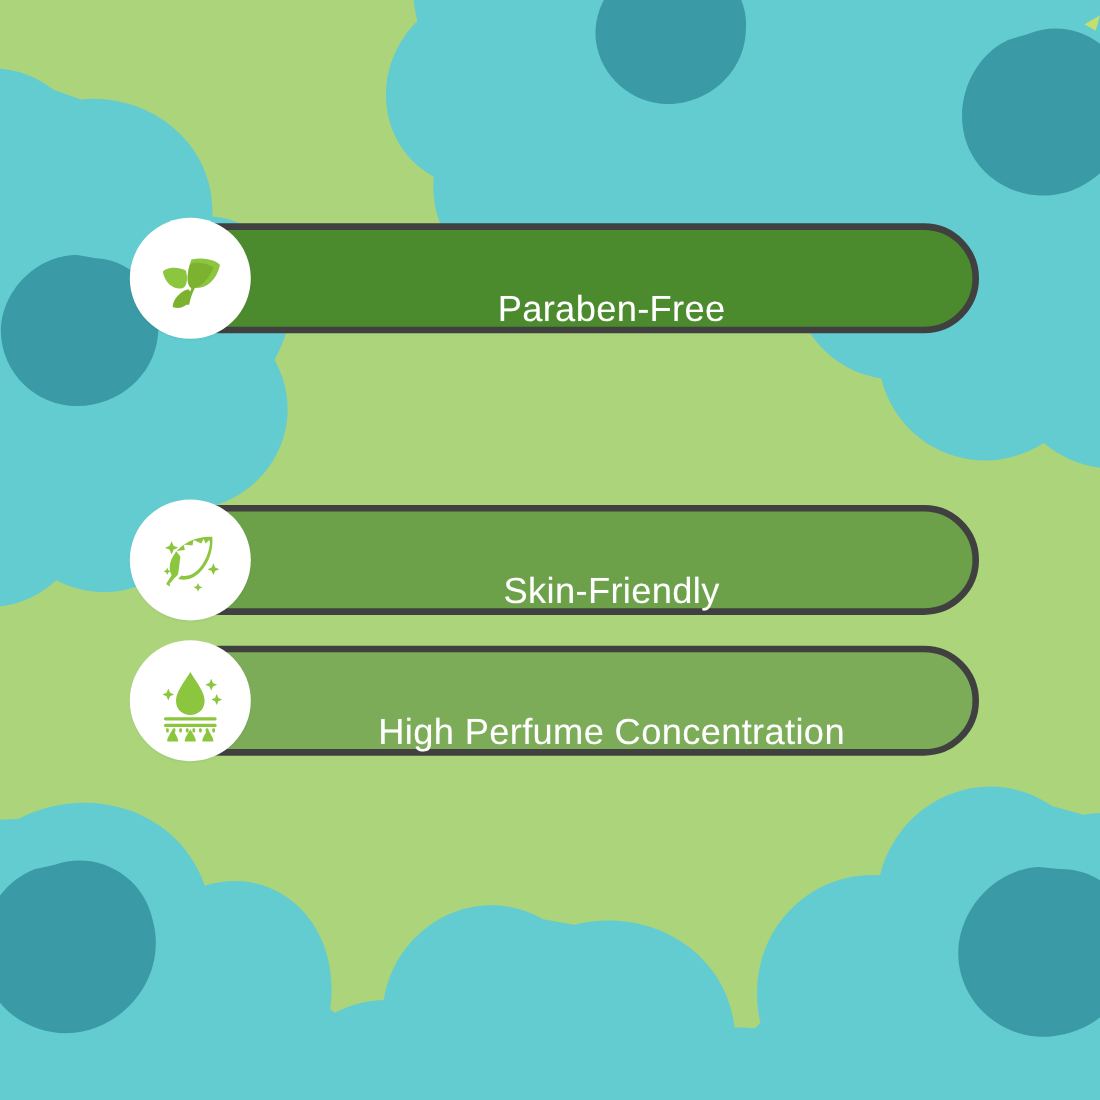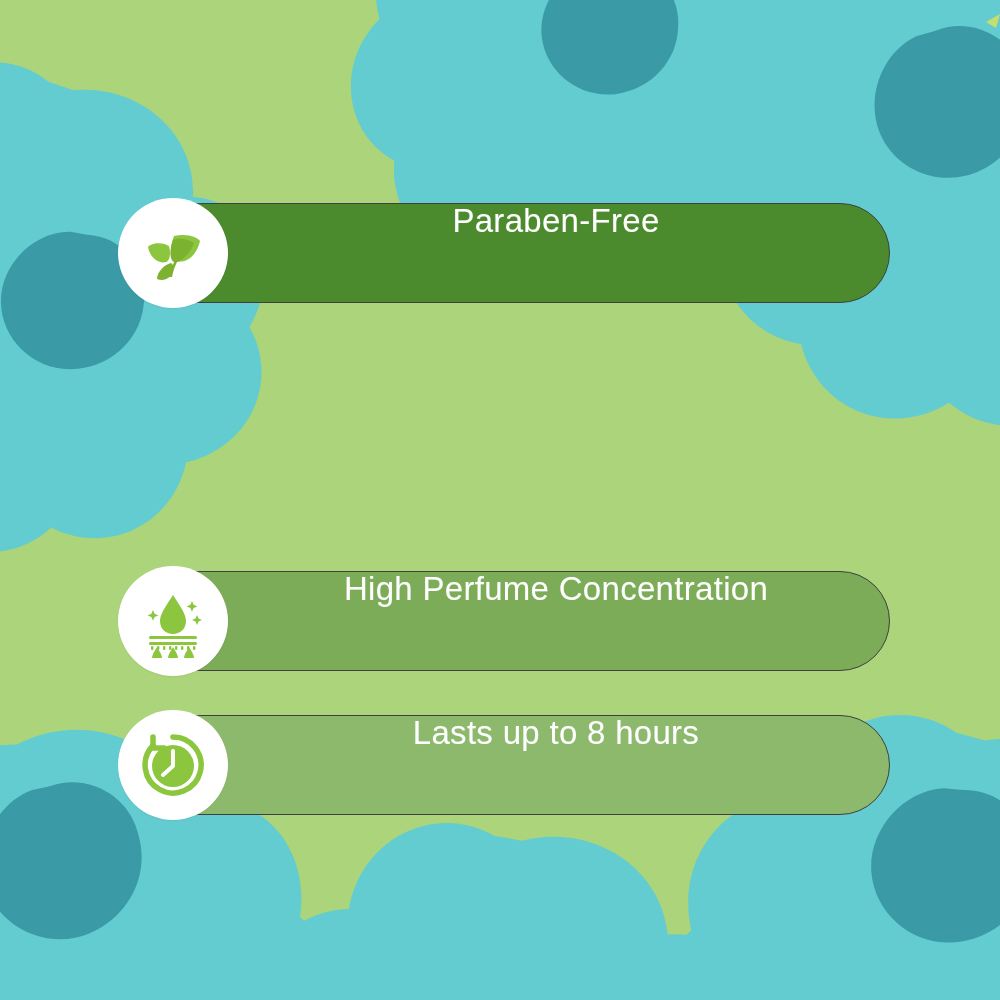--- a/index.html
+++ b/index.html
@@ -12,23 +12,23 @@
 
   
   .bg-layer{position:absolute;inset:0;width:1000px;height:1000px;pointer-events:none;}
 
   
   .pill-list{position:absolute;left:0;top:0;width:1000px;height:1000px;}
   .pill-row{position:absolute;left:118px;width:772px;height:100px;}
   .pill-bar{
     position:absolute;left:32px;top:0;width:740px;height:100px;
     border-radius:50px;
-    border:1px solid #404040;
+    border:6px solid #404040;
     box-sizing:border-box;
-    display:flex;align-items:flex-start;justify-content:center;
+    display:flex;align-items:flex-end;justify-content:center;
   }
   .pill-label{
     color:#ffffff;
     font-size:33px;
     font-weight:300;
     letter-spacing:.3px;
     line-height:1;
     text-align:center;
     padding-left:90px;
     padding-right:18px;
@@ -118,22 +118,43 @@
             <path d="M38,20 C52,17 62,22 64,25 C60,42 48,48 39,45 C34,43 33,33 38,20 Z"></path>
             <path d="M37,24 C33,36 34,44 38,46 C36,52 34,56 33,61 L36,61 C37,55 39,50 41,46 C47,44 55,37 58,27 C50,22 42,22 37,24 Z" fill="#7CB230"></path>
             <path d="M33,30 C24,25 14,28 12,31 C14,42 23,48 30,46 C34,45 35,37 33,30 Z"></path>
             <path d="M35,47 C28,49 21,56 21,63 C28,66 35,62 37,55 C38,51 37,48 35,47 Z" fill="#7CB230"></path>
           </g>
         </svg>
       </div>
     </div>
 
 
+    <div class="pill-row" style="top:459px">
+      <div class="pill-bar" style="background:#6CA14A">
+        <span class="pill-label">Skin-Friendly</span>
+      </div>
+      <div class="pill-badge">
+        <svg width="74" height="74" viewBox="0 0 74 74">
+          <g fill="#8CC63F">
+            <path d="M57,16 C44,15 30,21 23,31 C18,38 17,45 20,51 L15,59 L18,61 L23,53 C30,57 39,55 46,48 C54,40 58,28 57,16 Z
+                     M28,34 L24,29 L32,28 L31,23 L39,24 L40,19 L47,22 L49,18 L52,24 L55,21
+                     C54,31 50,40 44,46 C38,52 31,53 26,50 Z"></path>
+            <path d="M54,19 C47,27 36,39 18,59 L20,61 C38,41 49,29 55,21 Z" fill="#ffffff"></path>
+          </g>
+          <g fill="#8CC63F">
+            <path d="M20,20 l1.8,4.2 4.2,1.8 -4.2,1.8 -1.8,4.2 -1.8,-4.2 -4.2,-1.8 4.2,-1.8 Z"></path>
+            <path d="M58,40 l1.6,3.8 3.8,1.6 -3.8,1.6 -1.6,3.8 -1.6,-3.8 -3.8,-1.6 3.8,-1.6 Z"></path>
+            <path d="M44,58 l1.2,2.8 2.8,1.2 -2.8,1.2 -1.2,2.8 -1.2,-2.8 -2.8,-1.2 2.8,-1.2 Z"></path>
+            <path d="M16,44 l1,2.4 2.4,1 -2.4,1 -1,2.4 -1,-2.4 -2.4,-1 2.4,-1 Z"></path>
+          </g>
+        </svg>
+      </div>
+    </div>
 
-    <div class="pill-row" style="top:571px">
+    <div class="pill-row" style="top:587px">
       <div class="pill-bar" style="background:#7CAC58">
         <span class="pill-label">High Perfume Concentration</span>
       </div>
       <div class="pill-badge">
         <svg width="74" height="74" viewBox="0 0 74 74">
           <g fill="#8CC63F">
 
             <path d="M37,11 C30,22 24,30 24,37 C24,45 30,50 37,50 C44,50 50,45 50,37 C50,30 44,22 37,11 Z"></path>
 
             <path d="M17,26 l1.6,3.8 3.8,1.6 -3.8,1.6 -1.6,3.8 -1.6,-3.8 -3.8,-1.6 3.8,-1.6 Z"></path>
@@ -155,31 +176,15 @@
             </g>
 
             <path d="M21,63 C18,68 16,71 16,74 C16,77 18,79 21,79 C24,79 26,77 26,74 C26,71 24,68 21,63 Z"></path>
             <path d="M37,63 C34,68 32,71 32,74 C32,77 34,79 37,79 C40,79 42,77 42,74 C42,71 40,68 37,63 Z"></path>
             <path d="M53,63 C50,68 48,71 48,74 C48,77 50,79 53,79 C56,79 58,77 58,74 C58,71 56,68 53,63 Z"></path>
           </g>
         </svg>
       </div>
     </div>
 
-    <div class="pill-row" style="top:715px">
-      <div class="pill-bar" style="background:#8DB96D">
-        <span class="pill-label">Lasts up to 8 hours</span>
-      </div>
-      <div class="pill-badge">
-        <svg width="74" height="74" viewBox="0 0 74 74">
-
-          <path d="M37,9 A28,28 0 1 1 17,17.5" fill="none" stroke="#8CC63F" stroke-width="5.5" stroke-linecap="round"></path>
-          <path d="M17,9 L17,20 L28,20" fill="none" stroke="#8CC63F" stroke-width="5.5" stroke-linecap="round" stroke-linejoin="round"></path>
-
-          <circle cx="37" cy="38" r="21" fill="#8CC63F"></circle>
-
-          <path d="M37,23 L37,38 L27,47" fill="none" stroke="#ffffff" stroke-width="4" stroke-linecap="round" stroke-linejoin="round"></path>
-        </svg>
-      </div>
-    </div>
 
   </div>
 </div>
 
 </body></html>

